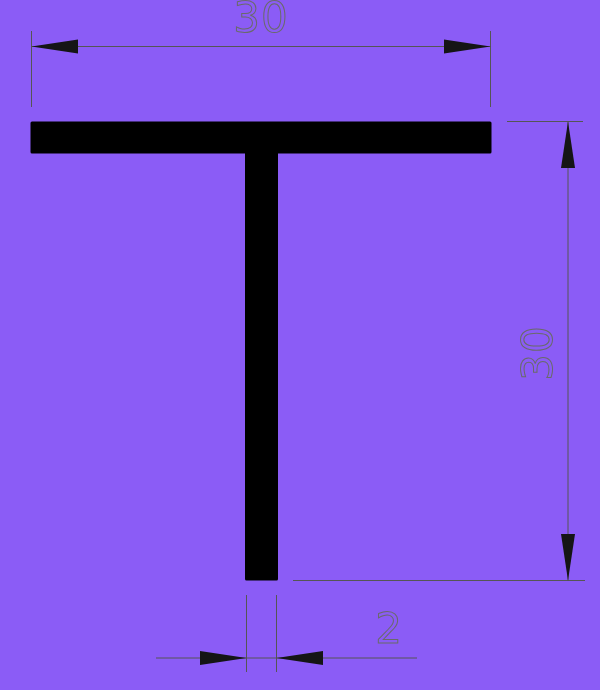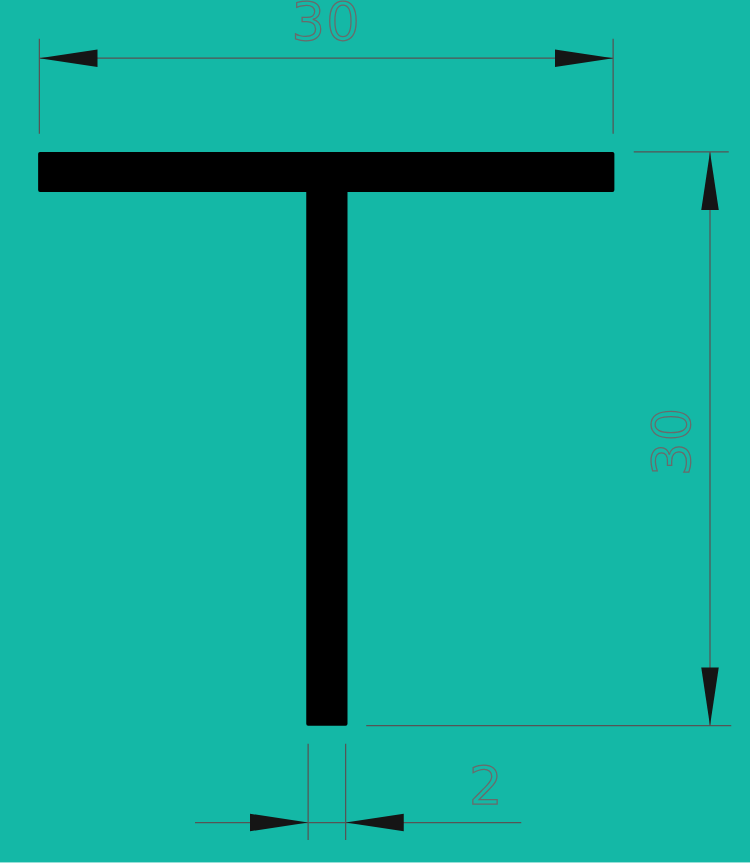--- a/index.html
+++ b/index.html
@@ -4,21 +4,21 @@
 <style>
   html, body {
     margin: 0;
     padding: 0;
     background: #ffffff;
   }
   .canvas {
     position: relative;
     width: 600px;
     height: 690px;
-    background: #14b8a6;
+    background: #8b5cf6;
     overflow: hidden;
     font-family: "DejaVu Sans", sans-serif;
   }
   svg.drawing {
     display: block;
     width: 600px;
     height: 690px;
   }
   
   .dim-line, .ext-line {

